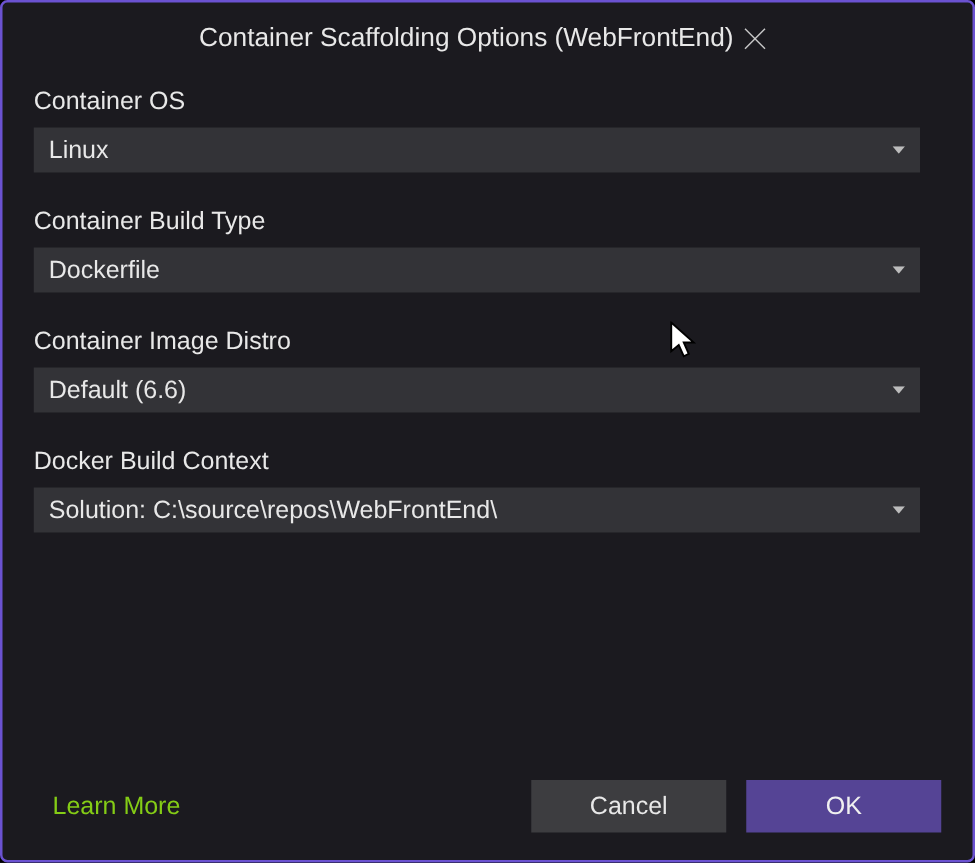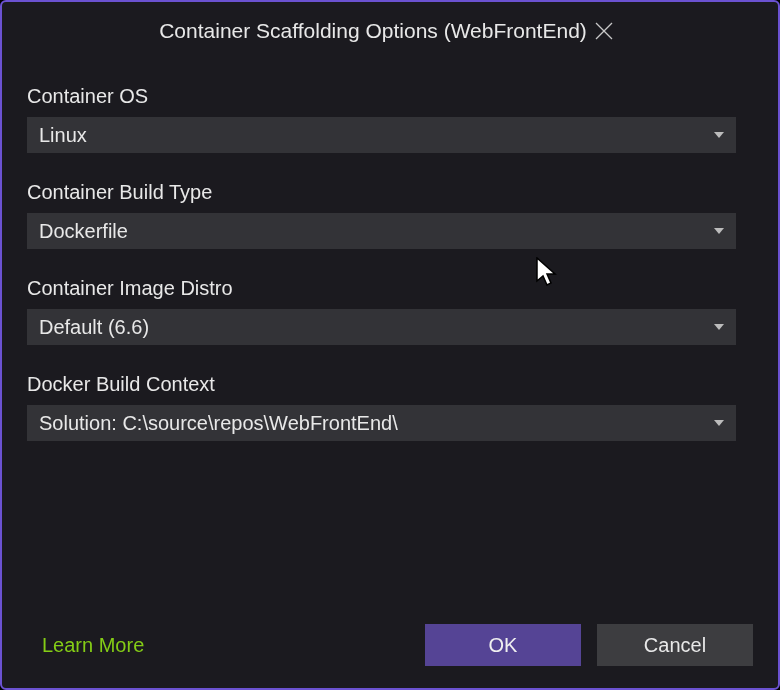--- a/index.html
+++ b/index.html
@@ -56,21 +56,20 @@
       width: 18px;
       height: 18px;
     }
     
     .content {
       flex: 1;
       padding: 4px 42px 0 25px;
       display: flex;
       flex-direction: column;
       gap: 28px;
-      margin-top: 15px;
     }
     
     .field-group {
       display: flex;
       flex-direction: column;
       gap: 9px;
     }
     
     .field-label {
       color: #e8e8e8;
@@ -224,22 +223,22 @@
             </svg>
         </span>
       </div>
     </div>
 
   </div>
 
   <div class="footer">
     <button class="learn-more">Learn More</button>
     <div class="button-group">
+      <button class="btn btn-secondary">Cancel</button>
       <button class="btn btn-primary">OK</button>
-      <button class="btn btn-secondary">Cancel</button>
     </div>
   </div>
 
   <div class="cursor-overlay">
     <svg viewBox="0 0 22 30">
       <path d="M1 1 L1 24 L7 19 L11 28 L15 26 L11 17 L19 17 Z" fill="white" stroke="black" stroke-width="1.5"></path>
     </svg>
   </div>
 
 </div>

